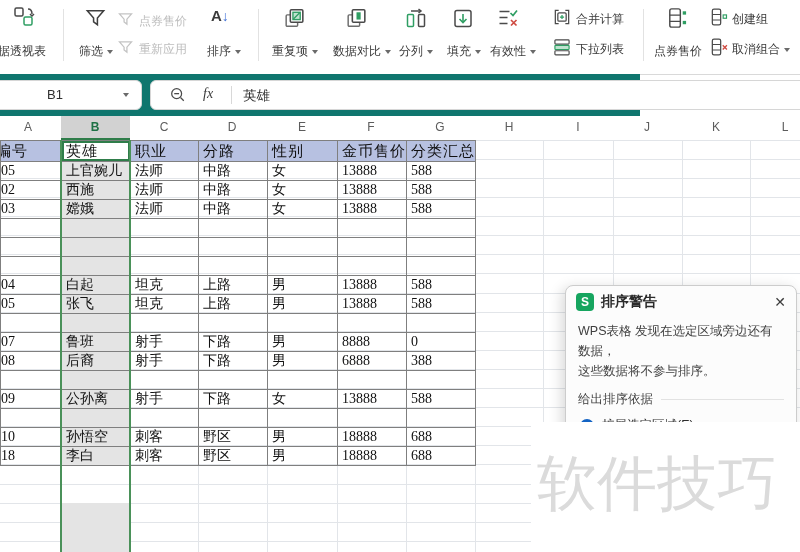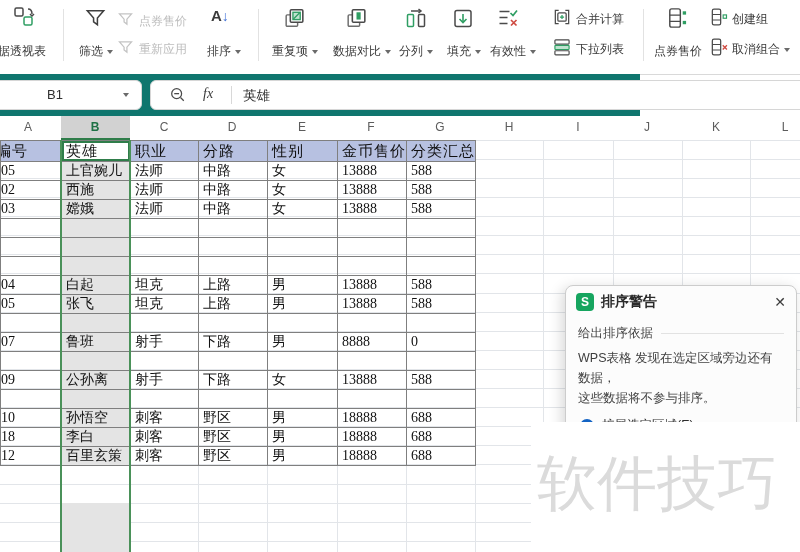--- a/index.html
+++ b/index.html
@@ -378,20 +378,29 @@
           <tr>
             <td><span class="a-shift">07</span></td>
             <td class="colb">鲁班</td>
             <td>射手</td>
             <td>下路</td>
             <td>男</td>
             <td class="num">8888</td>
             <td class="num">0</td>
           </tr>
 
+          <tr>
+            <td><span class="a-shift">08</span></td>
+            <td class="colb">后裔</td>
+            <td>射手</td>
+            <td>下路</td>
+            <td>男</td>
+            <td class="num">6888</td>
+            <td class="num">388</td>
+          </tr>
 
           <tr>
             <td><span class="a-shift"></span></td>
             <td class="colb"></td>
             <td></td>
             <td></td>
             <td></td>
             <td class="num"></td>
             <td class="num"></td>
           </tr>
@@ -429,50 +438,41 @@
           <tr>
             <td><span class="a-shift">18</span></td>
             <td class="colb">李白</td>
             <td>刺客</td>
             <td>野区</td>
             <td>男</td>
             <td class="num">18888</td>
             <td class="num">688</td>
           </tr>
 
-          <tr>
-            <td><span class="a-shift">12</span></td>
-            <td class="colb">百里玄策</td>
-            <td>刺客</td>
-            <td>野区</td>
-            <td>男</td>
-            <td class="num">18888</td>
-            <td class="num">688</td>
-          </tr>
         </tbody>
     </table>
 
     <div class="gline" style="left:60px;"></div>
     <div class="gline" style="left:129px;"></div>
   </div>
 
   <div id="dialog">
     <div id="dlg-titlebar">
       <div id="dlg-logo">S</div>
       <div id="dlg-title">排序警告</div>
       <div id="dlg-close">✕</div>
     </div>
+    <div id="dlg-body">
+      <div>WPS表格 发现在选定区域旁边还有数据，</div>
+      <div>这些数据将不参与排序。</div>
+    </div>
     <div id="dlg-section">
       <span class="sec-label">给出排序依据</span>
       <span class="sec-line"></span>
     </div>
-    <div id="dlg-body">
-      <div>WPS表格 发现在选定区域旁边还有数据，</div>
-      <div>这些数据将不参与排序。</div>
-    </div>
     <div class="dlg-option">
       <span class="radio on"></span>
       <span class="opt-label">扩展选定区域(E)</span>
     </div>
     <div class="dlg-option">
       <span class="radio off"></span>
       <span class="opt-label">以当前选定区域排序(C)</span>
     </div>
   </div>
 

